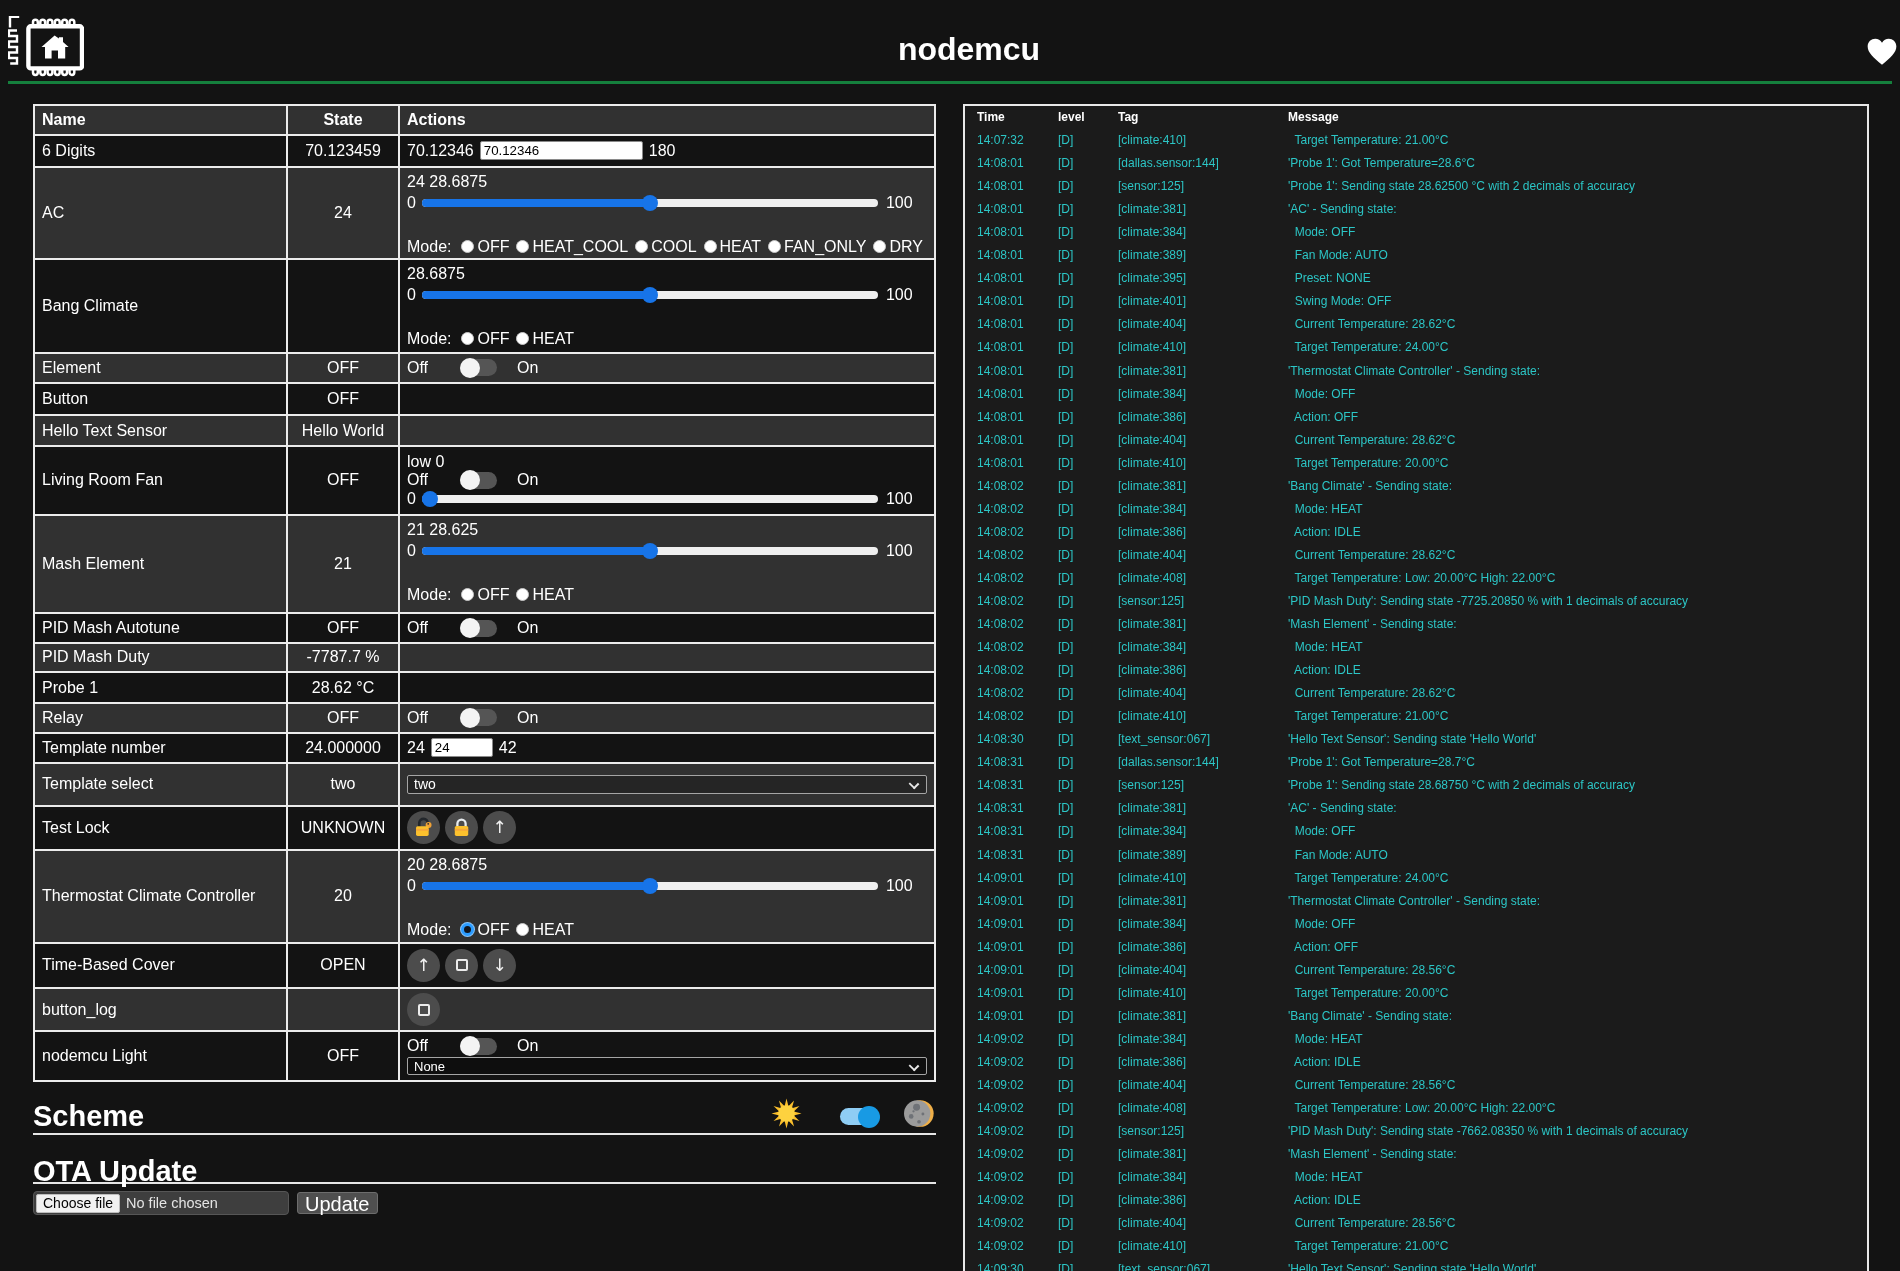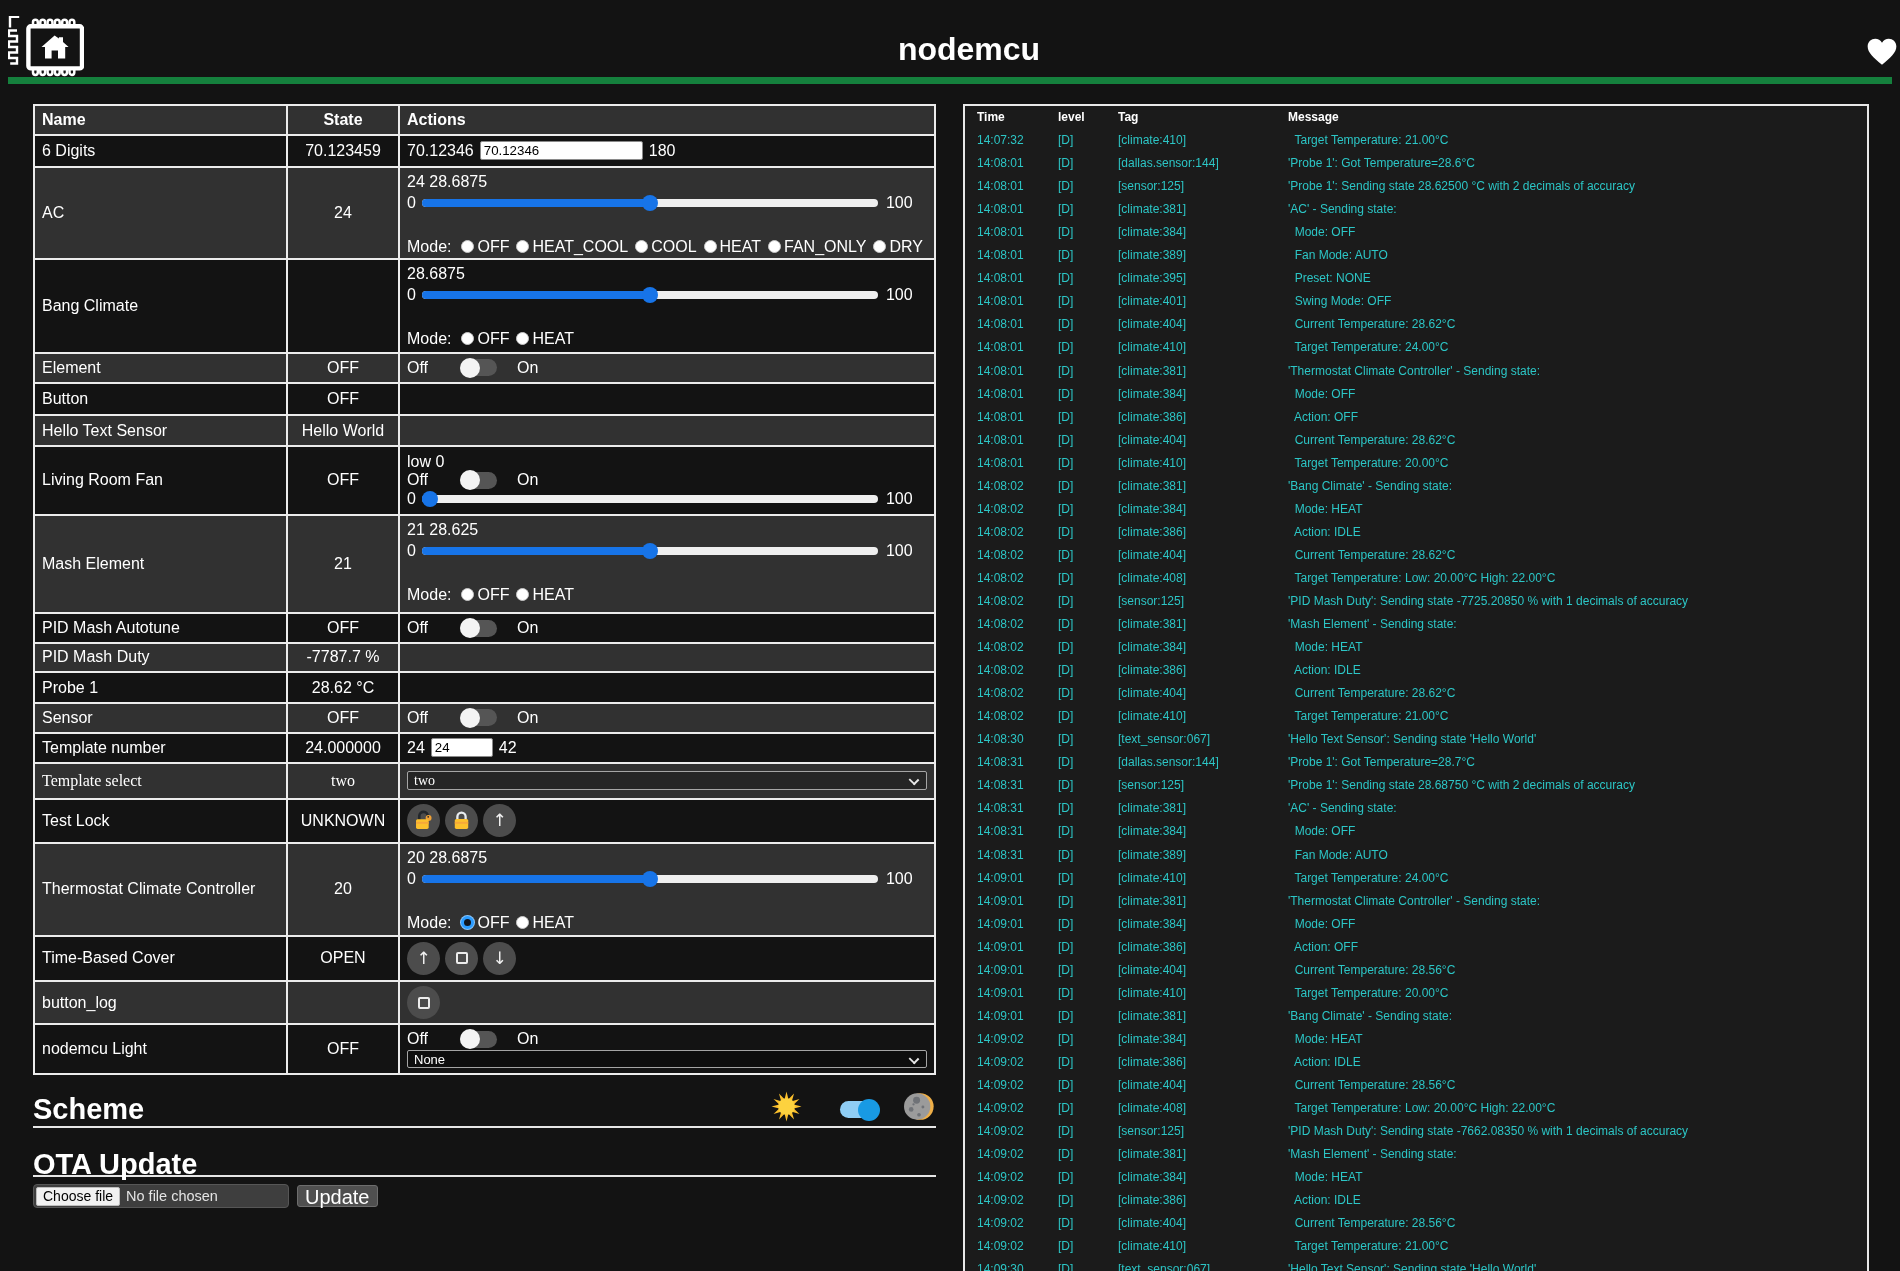--- a/index.html
+++ b/index.html
@@ -5,21 +5,21 @@
   * { box-sizing: border-box; }
   html,body { margin:0; padding:0; }
   body {
     width:1900px; height:1271px; overflow:hidden;
     background:#131313; color:#fff;
     font-family:"Liberation Sans", sans-serif; font-size:16px;
   }
   
   header {
     margin:0 8px; height:84px; position:relative;
-    border-bottom:7px solid #15803d;
+    border-bottom:3px solid #15803d;
   }
   .logo { display:block; position:absolute; left:0; top:16px; width:76px; height:62px; }
   h1 { position:absolute; left:80px; right:42px; top:0; height:84px; margin:0; text-align:center;
        font-size:32px; font-weight:bold; line-height:99px; }
   .heart { display:block; position:absolute; right:-6px; top:35px; width:33px; height:33px; }
   
   main { margin:20px 31px 0 33px; display:flex; justify-content:space-between; }
   .col-left  { width:903px; }
   .col-right { width:906px; }
   
@@ -338,21 +338,21 @@
             <td>PID Mash Duty</td>
             <td class="state">-7787.7 %</td>
             <td></td>
           </tr>
           <tr style="height: 30.5px;">
             <td>Probe 1</td>
             <td class="state">28.62 °C</td>
             <td></td>
           </tr>
           <tr style="height: 30px;">
-            <td>Sensor</td>
+            <td>Relay</td>
             <td class="state">OFF</td>
             <td>
               <div class="line switch-line">
                 <span class="sw-off">Off</span>
                 <span class="switch">
                   <span class="knob"></span>
                 </span>
                 <span>On</span>
               </div>
             </td>
@@ -361,21 +361,21 @@
             <td>Template number</td>
             <td class="state">24.000000</td>
             <td>
               <div class="line num-line">
                 <span>24</span>
                 <input value="24" style="width: 62px;">
                 <span>42</span>
               </div>
             </td>
           </tr>
-          <tr style="height: 36px; font-family: Liberation Serif, serif;">
+          <tr style="height: 43px;">
             <td>Template select</td>
             <td class="state">two</td>
             <td>
               <div class="sel-wrap">
                 <div class="sel-box">two</div>
                 <span class="chevron"></span>
               </div>
             </td>
           </tr>
           <tr style="height: 43.6px;">

